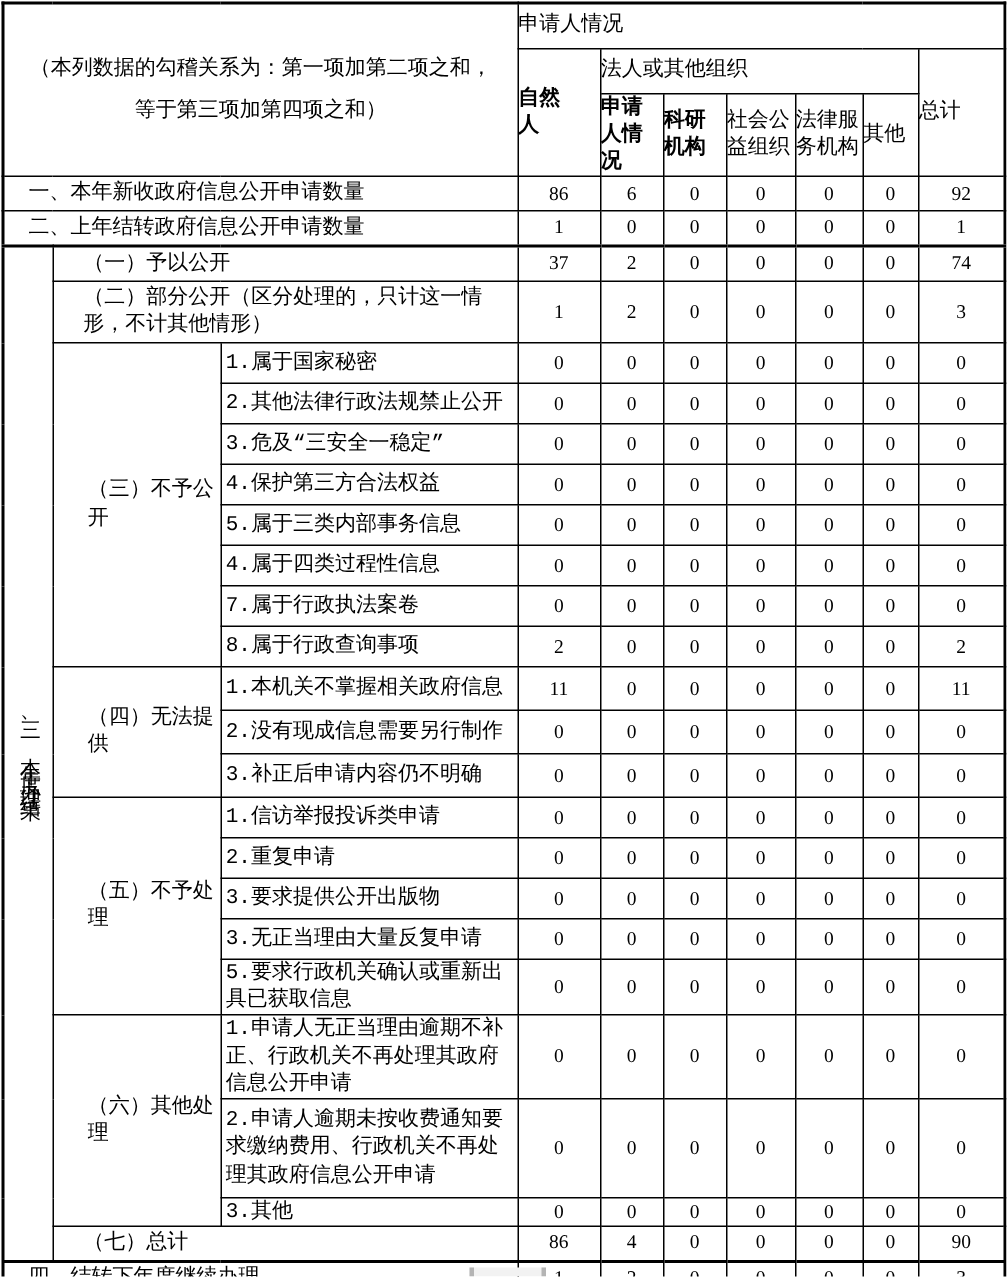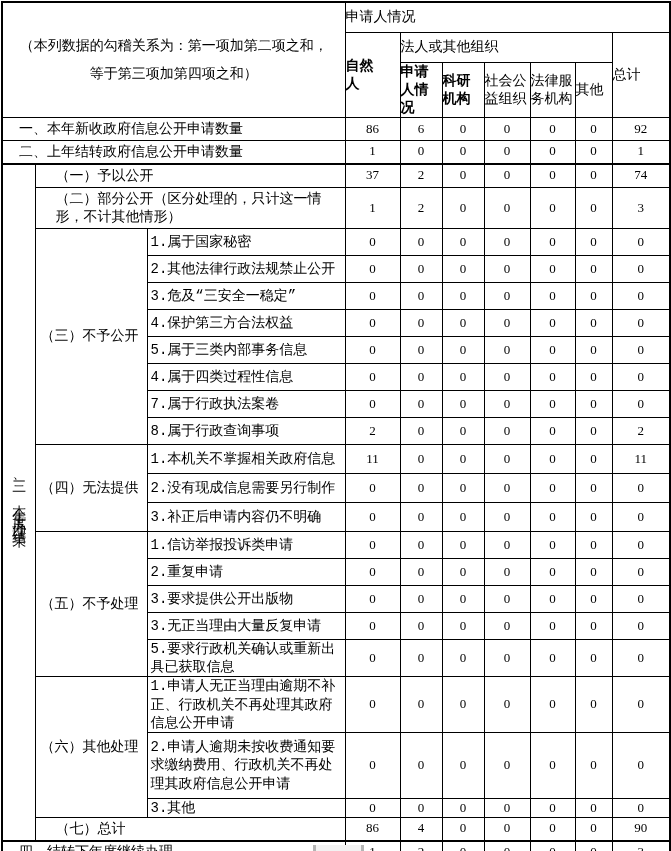--- a/index.html
+++ b/index.html
@@ -8,21 +8,21 @@
   table.report { border-collapse:collapse; table-layout:fixed;
                  position:absolute; top:1px; left:1px; width:667px;
                  border:2px solid #000; }
   td { border:1px solid #000; font-size:14px; vertical-align:middle;
        padding:0; word-break:break-all; line-height:1.3; }
   .hdr  { text-align:left; }
   .num  { text-align:center; font-size:13px; }
   .note { text-align:center; line-height:2.0; padding:0 12px; font-size:14px; }
   .lmain { padding-left:16px; }
   .lsub  { padding-left:20px; padding-right:2px; }
-  .lcat  { padding-left:5px; }
+  .lcat  { padding-left:23px; }
   .litem { padding-left:3px; padding-right:1px;font-family:Liberation Mono, monospace; }
   .vcell { text-align:center; }
   .vert  { display:inline-block; writing-mode:vertical-lr;
            text-orientation:upright; letter-spacing:5px; font-size:14px; }
   .wrap2 { display:inline-block; width:30px;font-weight:bold; }
   .wrap3 { display:inline-block; width:44px; }
   tr.sec > td { border-bottom-width:2px;margin-top:29px; }
   td.secb { border-bottom-width:2px; }
   .rh18{height:18px}.rh23{height:23px}.rh24{height:24px}.rh27{height:27px}
   .rh29{height:29px}.rh30{height:30px}.rh36{height:36px}.rh40{height:40px}

